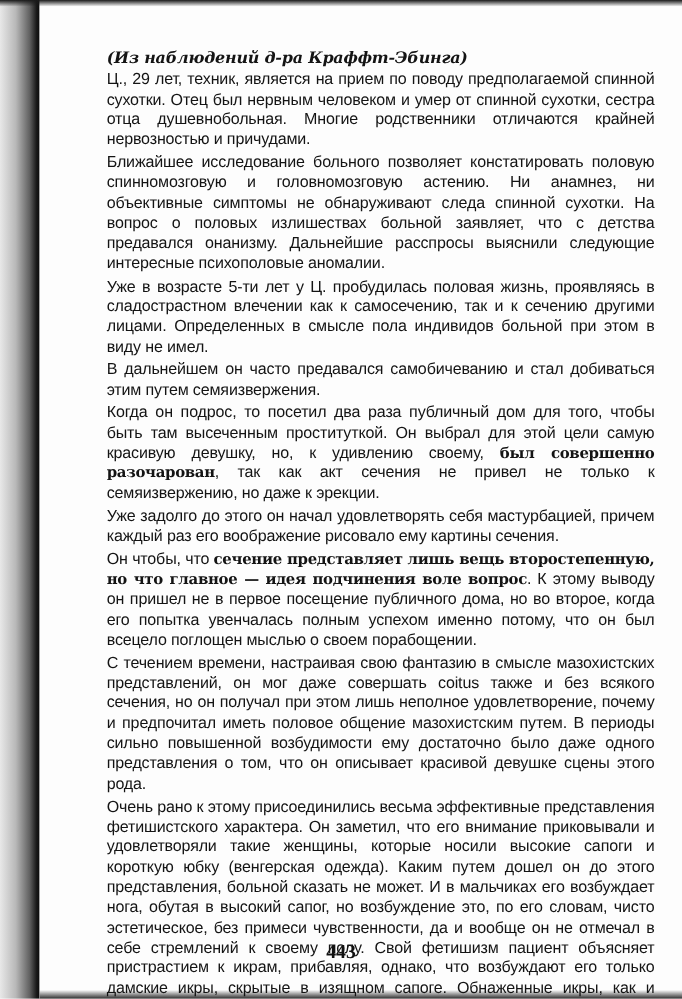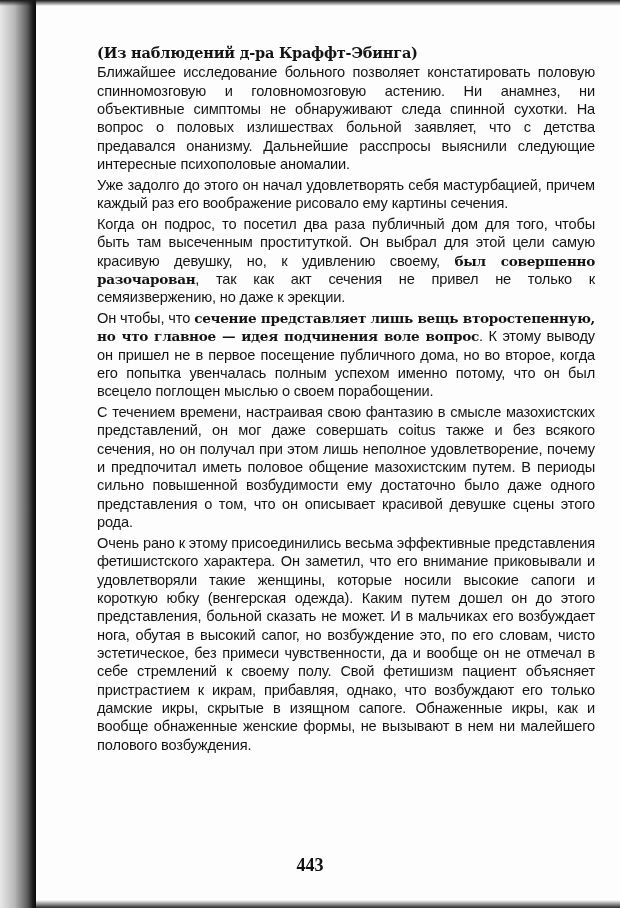--- a/index.html
+++ b/index.html
@@ -24,42 +24,45 @@
     position: absolute; left: 36px; top: 0; width: 584px; height: 908px;
     background: #fdfdfd;
   }
   .text-block {
     position: absolute; left: 97px; top: 44px; width: 498px;
     color: #141414; font-size: 14.6px; line-height: 18.35px;
     text-align: justify; letter-spacing: -0.15px;
   }
   .heading {
     font-family: "DejaVu Serif", "Liberation Serif", serif;
-    font-weight: bold; font-size: 14.5px; margin: 0 0 1px 0; letter-spacing: -0.2px;
+    font-weight: bold; font-size: 14.5px; margin: 0 0 1px 0; letter-spacing: -0.2px; font-style: italic;
   }
   .para { margin: 0 0 2.4px 0; text-indent: 0; }
   .para .b { font-family: "DejaVu Serif", "Liberation Serif", serif; font-weight: bold; font-size: 13.6px; letter-spacing: -0.3px; }
   .page-number {
     position: absolute; left: 0; width: 620px; top: 855px; text-align: center;
     font-family: "Liberation Serif", "DejaVu Serif", serif; font-weight: bold; font-size: 18px; color: #111;
   }
 </style>
 </head>
 <body>
 
 <div class="binding"></div>
 <div class="page"></div>
 <div class="top-edge"></div>
 <div class="bottom-edge"></div>
 
 <div class="text-block">
   <div class="heading">(Из наблюдений д-ра Краффт-Эбинга)</div>
   <div id="paragraphs">
+      <p class="para"><span>Ц., 29 лет, техник, является на прием по поводу предполагаемой спинной сухотки. Отец был нервным человеком и умер от спинной сухотки, сестра отца душевнобольная. Многие родственники отличаются крайней нервозностью и причудами.</span></p>
       <p class="para"><span>Ближайшее исследование больного позволяет констатировать половую спинномозговую и головномозговую астению. Ни анамнез, ни объективные симптомы не обнаруживают следа спинной сухотки. На вопрос о половых излишествах больной заявляет, что с детства предавался онанизму. Дальнейшие расспросы выяснили следующие интересные психополовые аномалии.</span></p>
+      <p class="para"><span>Уже в возрасте 5-ти лет у Ц. пробудилась половая жизнь, проявляясь в сладострастном влечении как к самосечению, так и к сечению другими лицами. Определенных в смысле пола индивидов больной при этом в виду не имел.</span></p>
+      <p class="para"><span>В дальнейшем он часто предавался самобичеванию и стал добиваться этим путем семяизвержения.</span></p>
+      <p class="para"><span>Когда он подрос, то посетил два раза публичный дом для того, чтобы быть там высеченным проституткой. Он выбрал для этой цели самую красивую девушку, но, к удивлению своему, </span><span class="b">был совершенно разочарован</span><span>, так как акт сечения не привел не только к семяизвержению, но даже к эрекции.</span></p>
       <p class="para"><span>Уже задолго до этого он начал удовлетворять себя мастурбацией, причем каждый раз его воображение рисовало ему картины сечения.</span></p>
-      <p class="para"><span>Когда он подрос, то посетил два раза публичный дом для того, чтобы быть там высеченным проституткой. Он выбрал для этой цели самую красивую девушку, но, к удивлению своему, </span><span class="b">был совершенно разочарован</span><span>, так как акт сечения не привел не только к семяизвержению, но даже к эрекции.</span></p>
       <p class="para"><span>Он чтобы, что </span><span class="b">сечение представляет лишь вещь второстепенную, но что главное — идея подчинения воле вопрос</span><span>. К этому выводу он пришел не в первое посещение публичного дома, но во второе, когда его попытка увенчалась полным успехом именно потому, что он был всецело поглощен мыслью о своем порабощении.</span></p>
       <p class="para"><span>С течением времени, настраивая свою фантазию в смысле мазохистских представлений, он мог даже совершать coitus также и без всякого сечения, но он получал при этом лишь неполное удовлетворение, почему и предпочитал иметь половое общение мазохистским путем. В периоды сильно повышенной возбудимости ему достаточно было даже одного представления о том, что он описывает красивой девушке сцены этого рода.</span></p>
       <p class="para"><span>Очень рано к этому присоединились весьма эффективные представления фетишистского характера. Он заметил, что его внимание приковывали и удовлетворяли такие женщины, которые носили высокие сапоги и короткую юбку (венгерская одежда). Каким путем дошел он до этого представления, больной сказать не может. И в мальчиках его возбуждает нога, обутая в высокий сапог, но возбуждение это, по его словам, чисто эстетическое, без примеси чувственности, да и вообще он не отмечал в себе стремлений к своему полу. Свой фетишизм пациент объясняет пристрастием к икрам, прибавляя, однако, что возбуждают его только дамские икры, скрытые в изящном сапоге. Обнаженные икры, как и вообще обнаженные женские формы, не вызывают в нем ни малейшего полового возбуждения.</span></p>
     </div>
 </div>
 
 <div class="page-number">443</div>
 
 </body></html>

